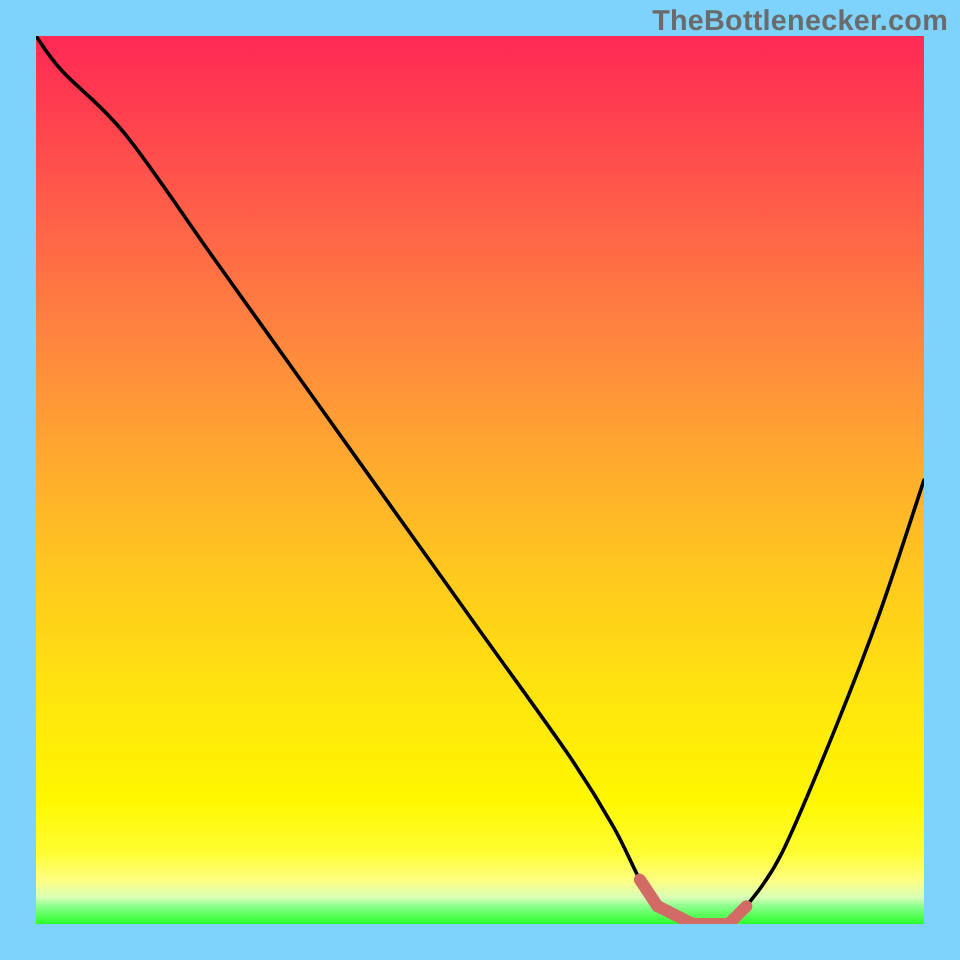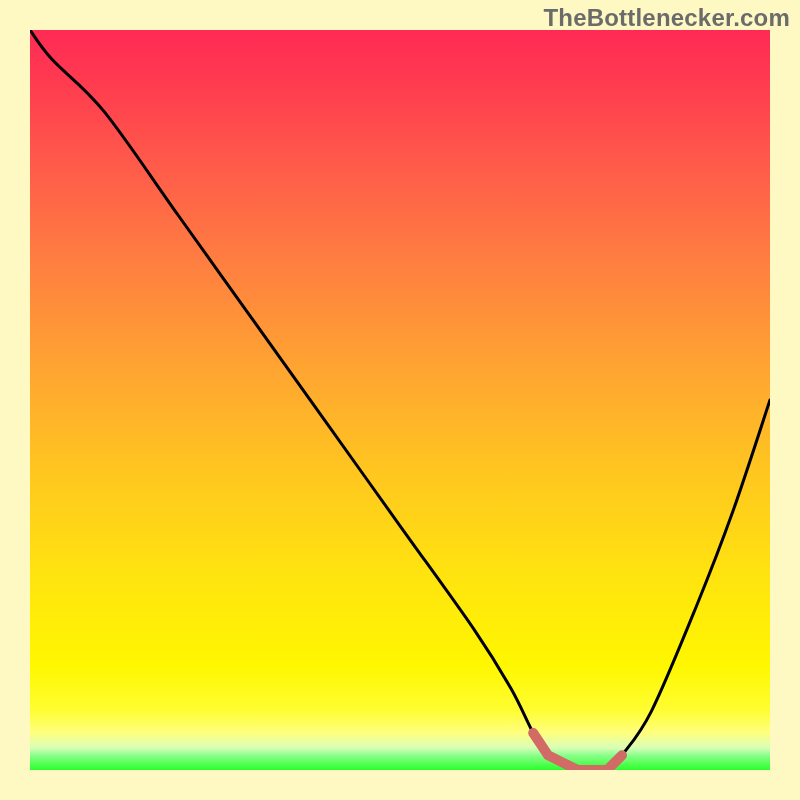--- a/index.html
+++ b/index.html
@@ -10,21 +10,21 @@
     background: #000;
     font-family: Arial, Helvetica, sans-serif;
     overflow: hidden;
   }
   .frame {
     position: absolute;
     left: 0;
     top: 0;
     width: 800px;
     height: 800px;
-    background: #fef9c3;
+    background: #7dd3fc;
   }
   .plot-wrap {
     position: absolute;
     left: 30px;
     top: 30px;
     width: 740px;
     height: 740px;
     overflow: hidden;
   }
   .gradient {

